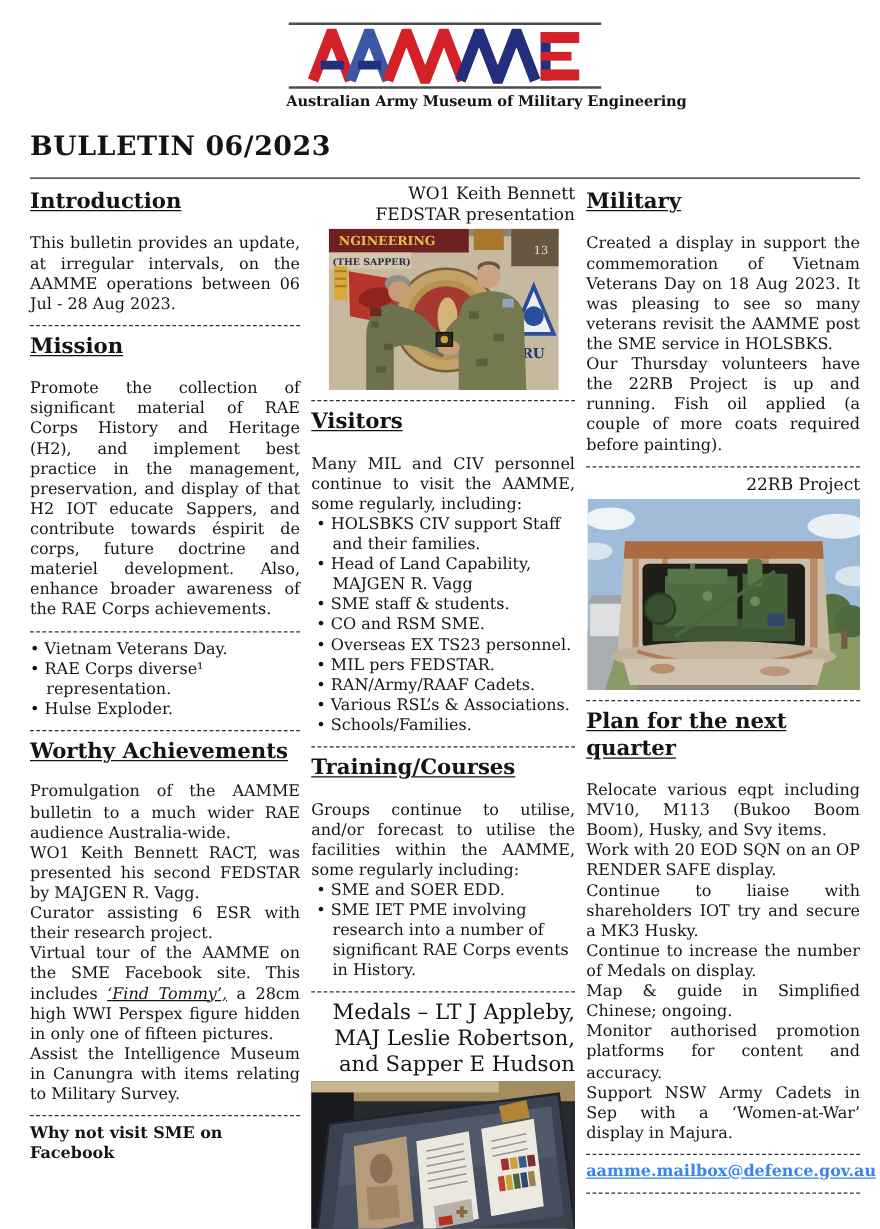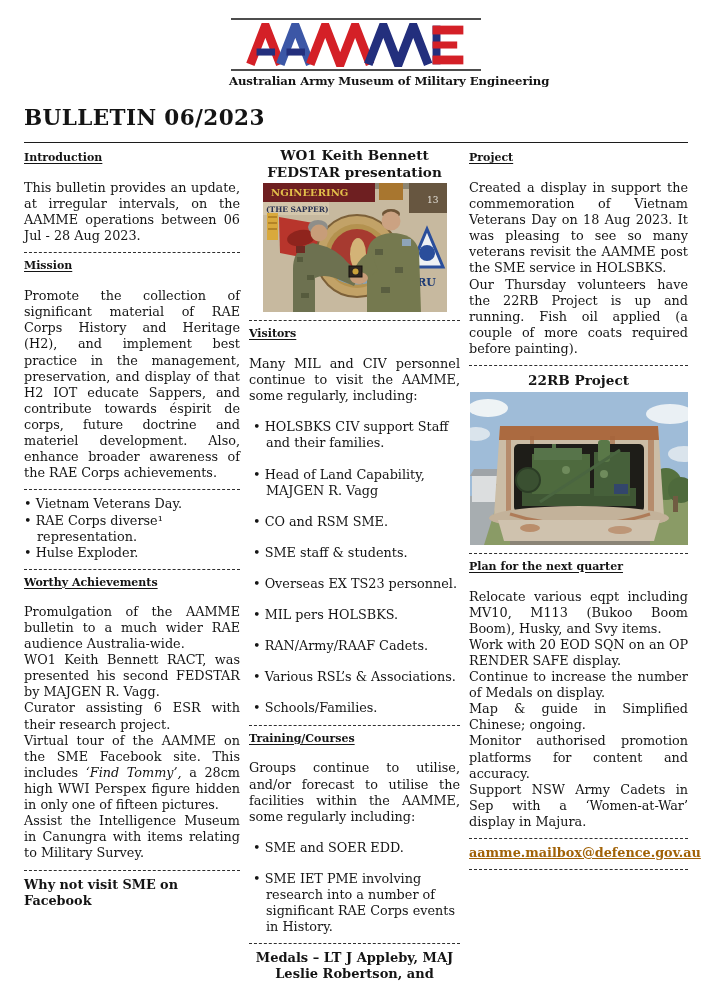--- a/index.html
+++ b/index.html
@@ -14,32 +14,32 @@
   .rule-top   { border-top:2.2px solid #4d4d4d; margin:10px 2px 3px; }
   .rule-bot   { border-top:2.2px solid #4d4d4d; margin:2px 2px 3px; }
   svg.logo { display:block; width:250px; height:44px; margin:0 auto; }
   .tagline { font-size:11.7px; font-weight:bold; white-space:nowrap; letter-spacing:-0.1px; }
   h1.title { font-size:21.5px; font-weight:bold; margin:17px 0 0; letter-spacing:.4px; }
   .head-rule { border-top:1.6px solid #1c1c1c; margin:12px 0 4px; }
   
   .cols { display:flex; gap:9px; }
   .col { text-align:justify; font-size:12.8px; line-height:1.26; }
   .c1 { width:223px; } .c2 { width:213px; } .c3 { width:219px; }
-  .h { font-size:11px; font-weight:bold; text-decoration:underline; text-underline-offset:2px; text-align:left; margin:4px 0 15px; }
+  .h { font-size:17px; font-weight:bold; text-decoration:underline; text-underline-offset:2px; text-align:left; margin:4px 0 15px; }
   .h.tight { margin-bottom:14px; }
   p { margin:0; }
   .dashes { border-bottom:1.7px dashed #2e2e2e; height:2px; margin:7px 0 6px; }
   ul { margin:0; padding:0; list-style:none; text-align:left; }
   .c1 ul li { padding-left:13px; text-indent:-13px; }
-  .c2 ul li { padding-left:17px; text-indent:-13px;margin-top:15px; }
+  .c2 ul li { padding-left:17px; text-indent:-13px; }
   li::before { content:"• "; }
-  .capb { font-weight:bold; text-align:center; font-size:13.6px; line-height:1.22; }
-  .capb.small { font-size:13px; }
-  .it { font-style:italic; }
-  a.lnk { color:#a16207; }
+  .capb { font-weight:normal; text-align:right; font-size:13.6px; line-height:1.22; }
+  .capb.small { font-size:17px; }
+  .it { font-style:italic;text-decoration:underline; }
+  a.lnk { color:#3b82f6; }
   .mailblock { font-weight:bold; text-align:left; margin:2px 0; }
   .photo { display:block; margin:3px auto 2px; }
   .photo-medals-wrap { border-bottom:2.6px solid #0d0d0d; margin:2px 0 0; }
 </style>
 </head>
 <body>
 
 <div class="page">
 
   <div class="logo-wrap">
@@ -148,24 +148,24 @@
         <rect x="86" y="83" width="13" height="11" fill="#2e2620" stroke="#14100c"></rect>
         <circle cx="92.5" cy="88.5" r="3" fill="#caa23a"></circle>
       </svg>
 
       <div class="dashes"></div>
       <div class="h">Visitors</div>
       <p>Many MIL and CIV personnel continue to visit the AAMME, some regularly, including:</p>
       <ul>
         <li><span>HOLSBKS CIV support Staff and their families.</span></li>
         <li><span>Head of Land Capability, MAJGEN R. Vagg</span></li>
+        <li><span>SME staff &amp; students.</span></li>
         <li><span>CO and RSM SME.</span></li>
-        <li><span>SME staff &amp; students.</span></li>
         <li><span>Overseas EX TS23 personnel.</span></li>
-        <li><span>MIL pers HOLSBKS.</span></li>
+        <li><span>MIL pers FEDSTAR.</span></li>
         <li><span>RAN/Army/RAAF Cadets.</span></li>
         <li><span>Various RSL’s &amp; Associations.</span></li>
         <li><span>Schools/Families.</span></li>
       </ul>
       <div class="dashes"></div>
 
       <div class="h">Training/Courses</div>
       <p>Groups continue to utilise, and/or forecast to utilise the facilities within the AAMME, some regularly including:</p>
       <ul>
         <li><span>SME and SOER EDD.</span></li>
@@ -210,21 +210,21 @@
 
         <polygon points="92,122 116,118 118,131 94,135" fill="#bf3a2c"></polygon>
         <rect x="56" y="132" width="10" height="13" fill="#14161a"></rect>
         <rect x="150" y="118" width="8" height="22" fill="#14161a"></rect>
       </svg>
       </div>
 
     </section>
 
     <section class="col c3">
-      <div class="h">Project</div>
+      <div class="h">Military</div>
       <p>Created a display in support the commemoration of Vietnam Veterans Day on 18 Aug 2023. It was pleasing to see so many veterans revisit the AAMME post the SME service in HOLSBKS.</p>
       <p>Our Thursday volunteers have the 22RB Project is up and running. Fish oil applied (a couple of more coats required before painting).</p>
       <div class="dashes"></div>
 
       <div class="capb">22RB Project</div>
 
       <svg class="photo" width="218" height="153" viewBox="0 0 218 153" aria-hidden="true">
         <rect width="218" height="153" fill="#9fbcd8"></rect>
         <ellipse cx="18" cy="16" rx="20" ry="9" fill="#f2f5f7" opacity="0.95"></ellipse>
         <ellipse cx="200" cy="22" rx="24" ry="10" fill="#eef2f5" opacity="0.95"></ellipse>
@@ -264,20 +264,21 @@
         <polygon points="28,128 190,128 184,149 34,149" fill="#cfc2ae"></polygon>
         <ellipse cx="60" cy="136" rx="10" ry="4" fill="#ab6a40" opacity="0.6"></ellipse>
         <ellipse cx="150" cy="138" rx="12" ry="4" fill="#ab6a40" opacity="0.5"></ellipse>
         <rect x="40" y="149" width="140" height="4" fill="#8b8577"></rect>
       </svg>
 
       <div class="dashes"></div>
       <div class="h">Plan for the next quarter</div>
       <p>Relocate various eqpt including MV10, M113 (Bukoo Boom Boom), Husky, and Svy items.</p>
       <p>Work with 20 EOD SQN on an OP RENDER SAFE display.</p>
+      <p>Continue to liaise with shareholders IOT try and secure a MK3 Husky.</p>
       <p>Continue to increase the number of Medals on display.</p>
       <p>Map &amp; guide in Simplified Chinese; ongoing.</p>
       <p>Monitor authorised promotion platforms for content and accuracy.</p>
       <p>Support NSW Army Cadets in Sep with a ‘Women-at-War’ display in Majura.</p>
       <div class="dashes"></div>
       <div class="mailblock"><a class="lnk" href="#">aamme.mailbox@defence.gov.au</a></div>
       <div class="dashes"></div>
     </section>
   </main>
 

